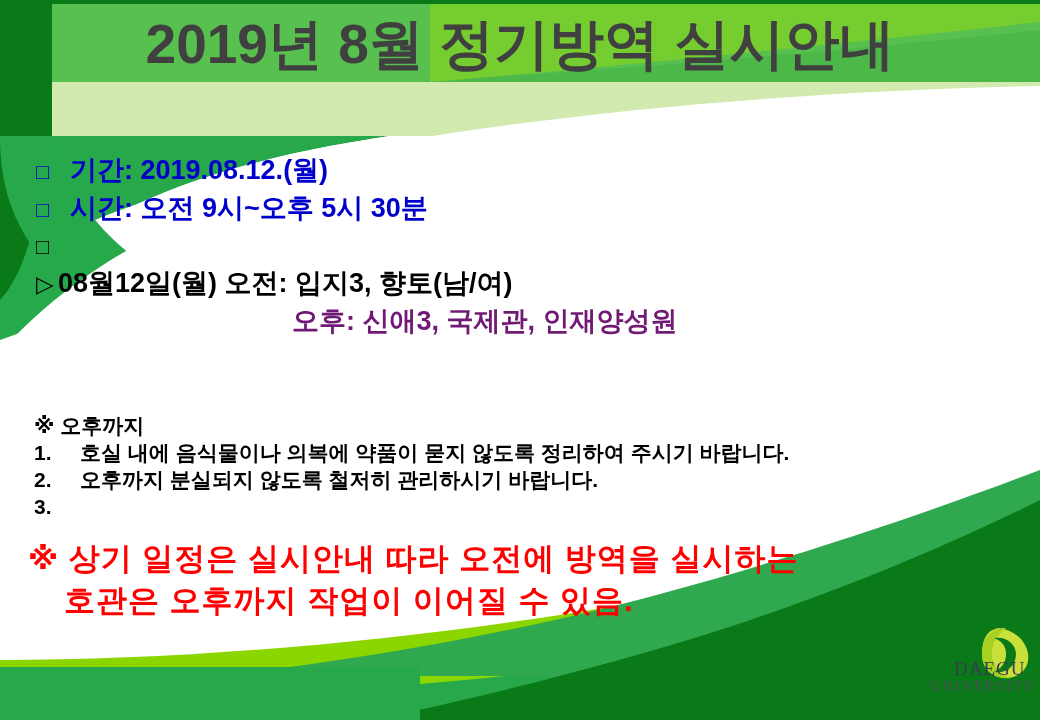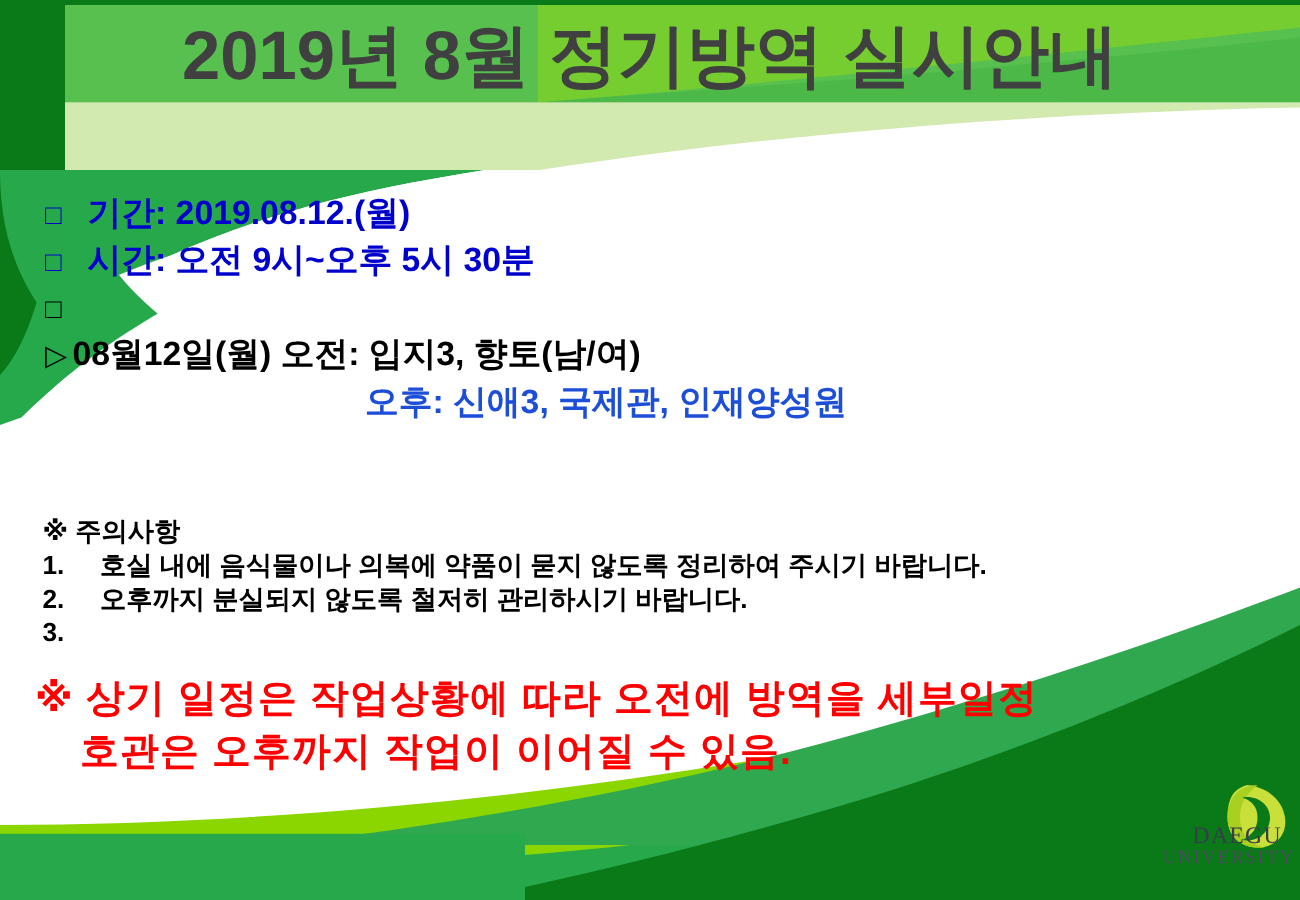--- a/index.html
+++ b/index.html
@@ -74,21 +74,21 @@
     flex: 0 0 22px;
     font-size: 23px;
   }
   .blue { color: #0000CC; }
   .black { color: #000000; }
 
   #detail-pm {
     font-size: 27px;
     font-weight: 700;
     line-height: 37px;
-    color: #1d4ed8;
+    color: #701a75;
     padding-left: 256px;
     white-space: nowrap;
   }
 
   
   #notice-block {
     position: absolute;
     left: 34px;
     top: 412px;
     width: 1000px;
@@ -240,39 +240,39 @@
 
     <div class="bline">
       <span class="marker tri black">▷</span>
       <span class="black">08월12일(월)  오전: 입지3, 향토(남/여)</span>
     </div>
 
     <div id="detail-pm">오후: 신애3, 국제관, 인재양성원</div>
   </div>
 
   <div id="notice-block">
-    <div id="notice-head">※ 주의사항</div>
+    <div id="notice-head">※ 오후까지</div>
 
     <div class="nrow">
       <span class="num">1.</span>
       <span>호실 내에 음식물이나 의복에 약품이 묻지 않도록 정리하여 주시기 바랍니다.</span>
     </div>
 
     <div class="nrow">
       <span class="num">2.</span>
       <span>오후까지 분실되지 않도록 철저히 관리하시기 바랍니다.</span>
     </div>
 
     <div class="nrow">
       <span class="num">3.</span>
     </div>
   </div>
 
   <div id="warn-block">
-    <div class="wline">※ 상기 일정은 작업상황에 따라 오전에 방역을 세부일정</div>
+    <div class="wline">※ 상기 일정은 실시안내 따라 오전에 방역을 실시하는</div>
     <div class="wline indent">호관은 오후까지 작업이 이어질 수 있음.</div>
   </div>
 
   <div id="logo">
     <svg viewBox="0 0 110 72" width="110" height="72">
 
       <path d="M76,2 C92,4 104,14 106,28 C108,42 98,52 84,52
                C70,52 60,42 60,28 C60,14 64,5 76,2 Z" fill="#C9E03A"></path>
       <path d="M60,28 C60,12 70,2 84,2 C74,10 70,18 70,28
                C70,40 78,50 90,52 C72,54 60,44 60,28 Z" fill="#A8D020"></path>

